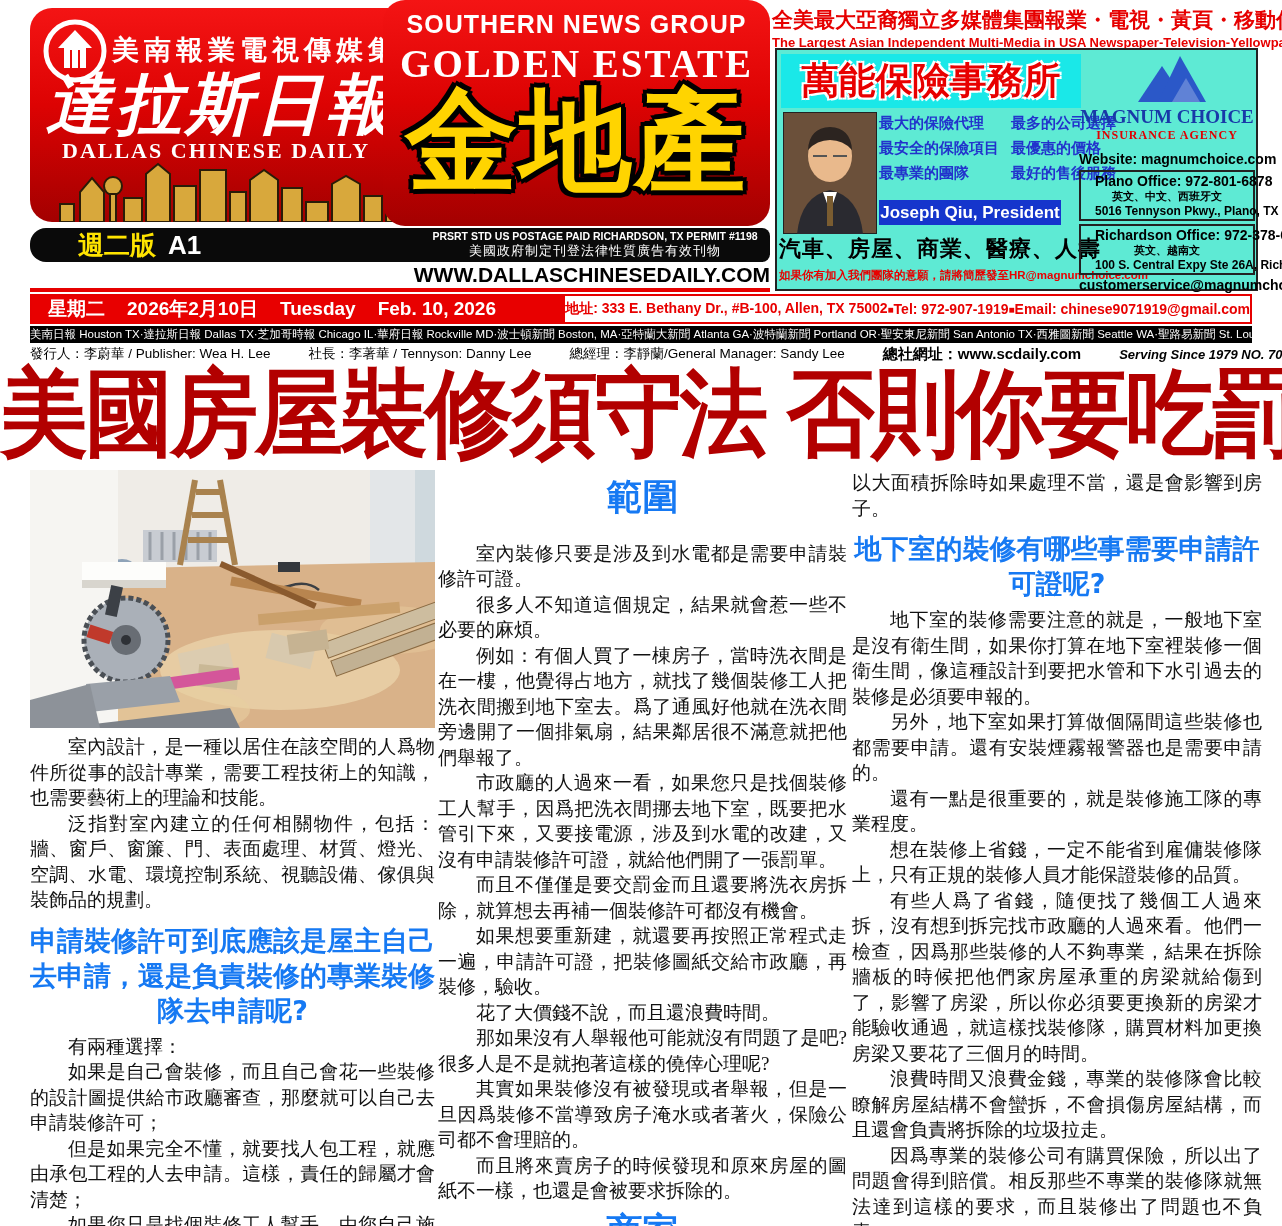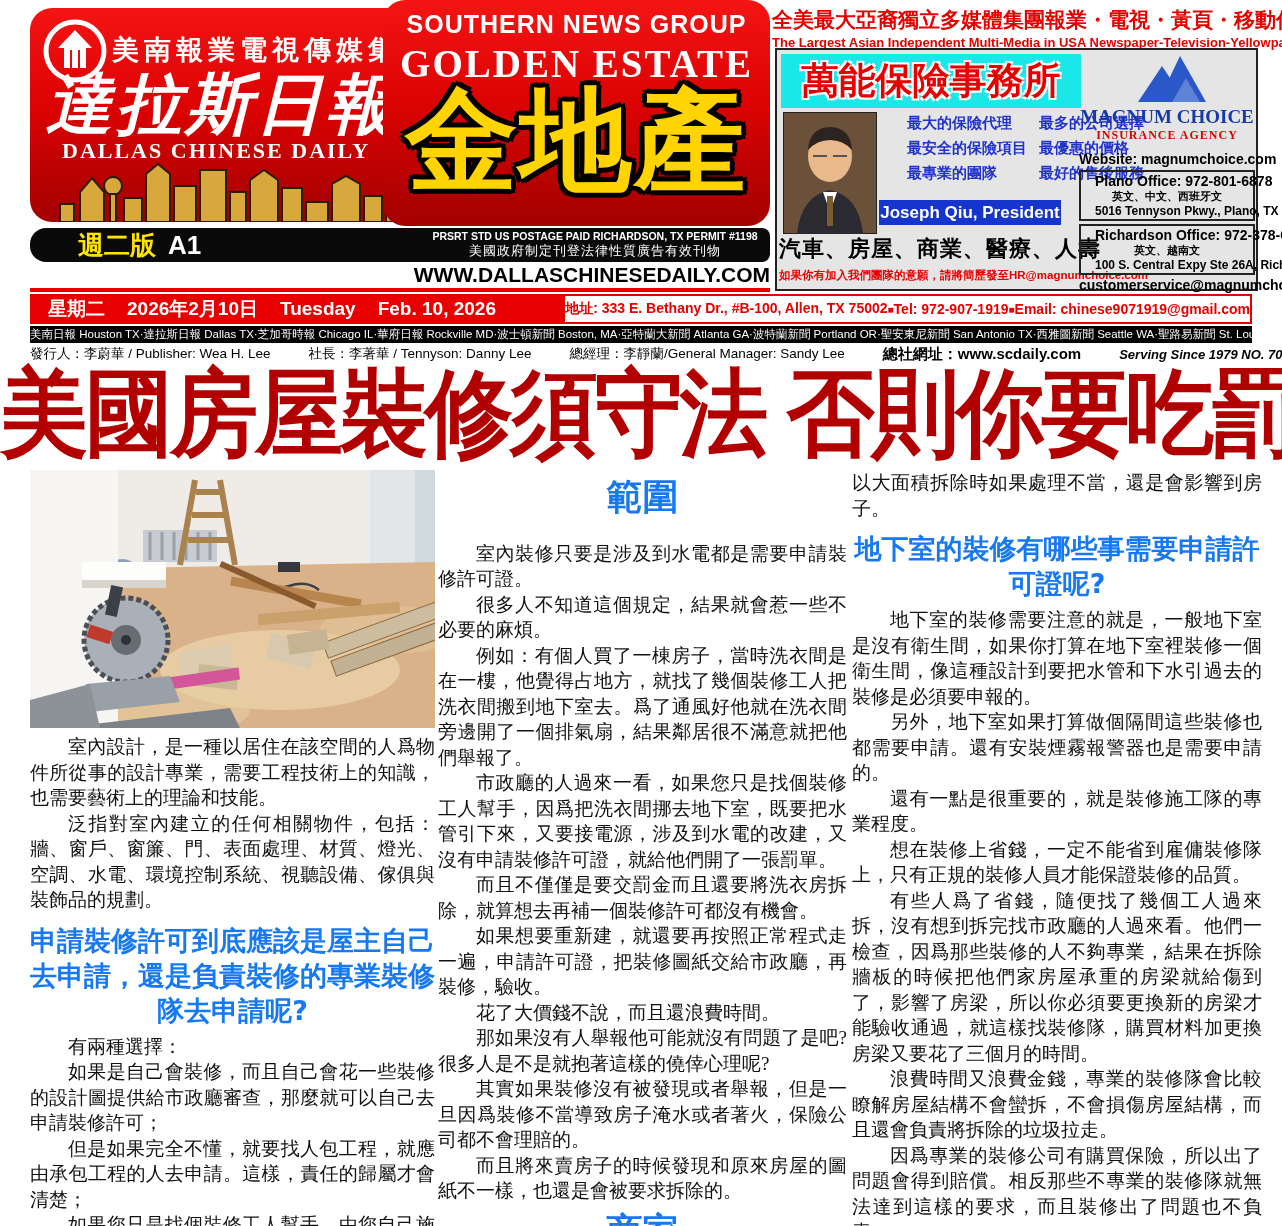--- a/index.html
+++ b/index.html
@@ -30,28 +30,28 @@
   .postage .p2{font-size:13px;letter-spacing:1px;}
   
   .papers-row{position:absolute;left:30px;top:263px;width:740px;height:24px;display:flex;align-items:center;}
   .papers{color:#e60000;font-weight:900;font-size:21px;white-space:nowrap;}
   .site{margin-left:auto;color:#000;font-weight:900;font-size:21px;white-space:nowrap;}
   .red-rule{position:absolute;left:30px;top:288px;width:740px;height:4px;background:#e60000;}
   
   .tagline{position:absolute;left:772px;top:6px;width:488px;text-align:center;color:#e60000;}
   .tagline .t1{font-weight:900;font-size:21px;white-space:nowrap;}
   .tagline .t2{font-weight:bold;font-size:13px;white-space:nowrap;margin-top:1px;}
-  .ad-box{position:absolute;left:775px;top:48px;width:483px;height:243px;border:2px solid #222;background:#e5e5e5;box-sizing:border-box;}
+  .ad-box{position:absolute;left:775px;top:48px;width:483px;height:243px;border:2px solid #222;background:#5eead4;box-sizing:border-box;}
   .cyan-band{position:absolute;left:4px;top:4px;width:300px;height:54px;background:#1ae8e8;
     display:flex;align-items:center;justify-content:center;}
   .cyan-band .txt{color:#e80000;font-weight:900;font-size:37px;white-space:nowrap;
     text-shadow:-2px -2px 0 #fff,2px -2px 0 #fff,-2px 2px 0 #fff,2px 2px 0 #fff;}
   .qiu-photo{position:absolute;left:6px;top:62px;}
   .features{position:absolute;left:102px;top:64px;width:186px;display:grid;grid-template-columns:auto auto;
-    column-gap:12px;row-gap:6px;color:#2233cc;font-weight:900;font-size:15px;white-space:nowrap;margin-left:28px;}
+    column-gap:12px;row-gap:6px;color:#2233cc;font-weight:900;font-size:15px;white-space:nowrap;}
   .president-badge{position:absolute;left:102px;top:150px;width:182px;height:25px;background:#1535cc;
     color:#fff;font-weight:900;font-size:17px;display:flex;align-items:center;justify-content:center;white-space:nowrap;}
   .services{position:absolute;left:2px;top:184px;width:300px;text-align:center;color:#000;
     font-weight:900;font-size:22px;letter-spacing:1px;white-space:nowrap;}
   .recruit{position:absolute;left:2px;top:218px;width:304px;color:#e80000;font-weight:900;font-size:11.5px;white-space:nowrap;}
   .ad-right{position:absolute;left:302px;top:2px;width:176px;text-align:center;}
   .mc-name{color:#1839a8;font-weight:bold;font-size:19px;font-family:"Liberation Serif",serif;white-space:nowrap;}
   .mc-agency{color:#e00000;font-weight:bold;font-size:12px;font-family:"Liberation Serif",serif;letter-spacing:1px;}
   .mc-web{color:#000;font-weight:900;font-size:14px;margin-top:8px;white-space:nowrap;}
   .office-box{border:2px solid #222;margin:3px 0 0 0;padding:1px 14px;}

